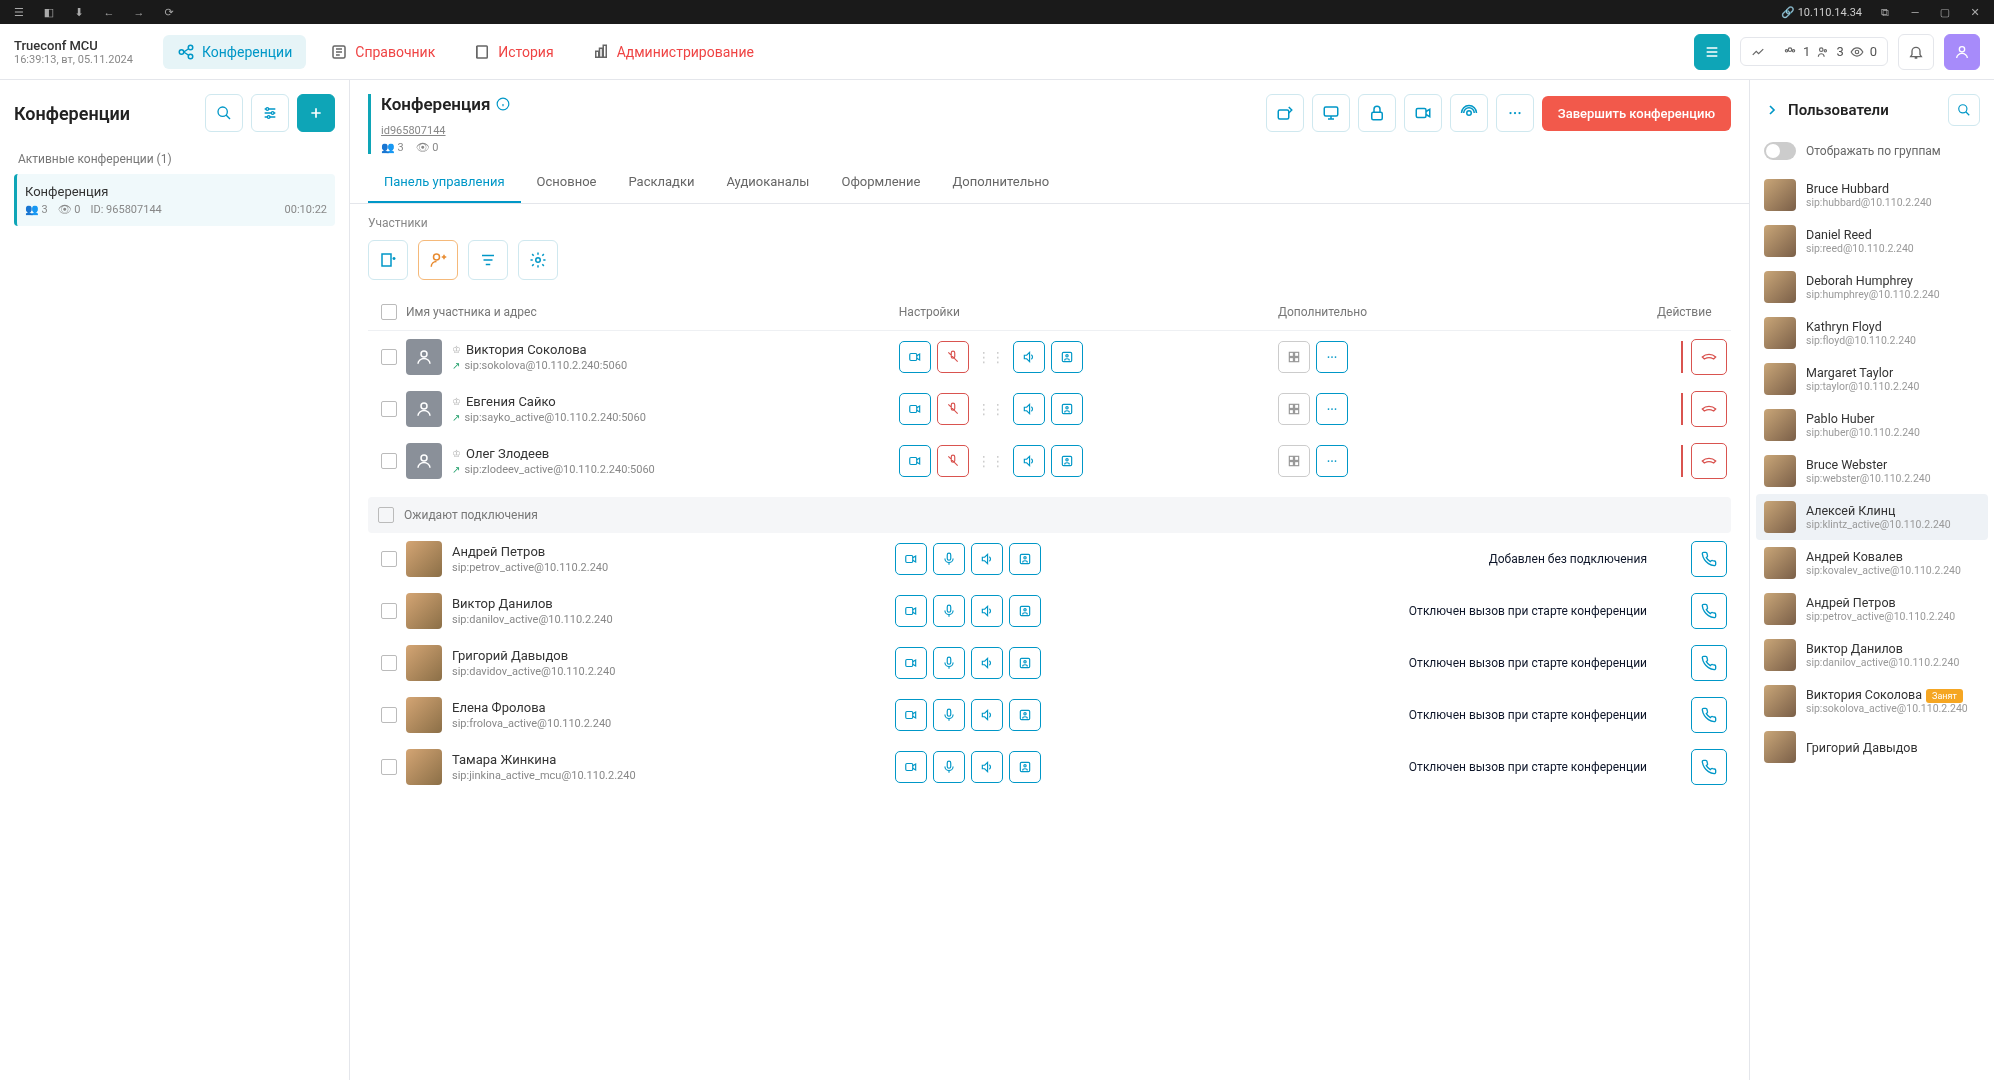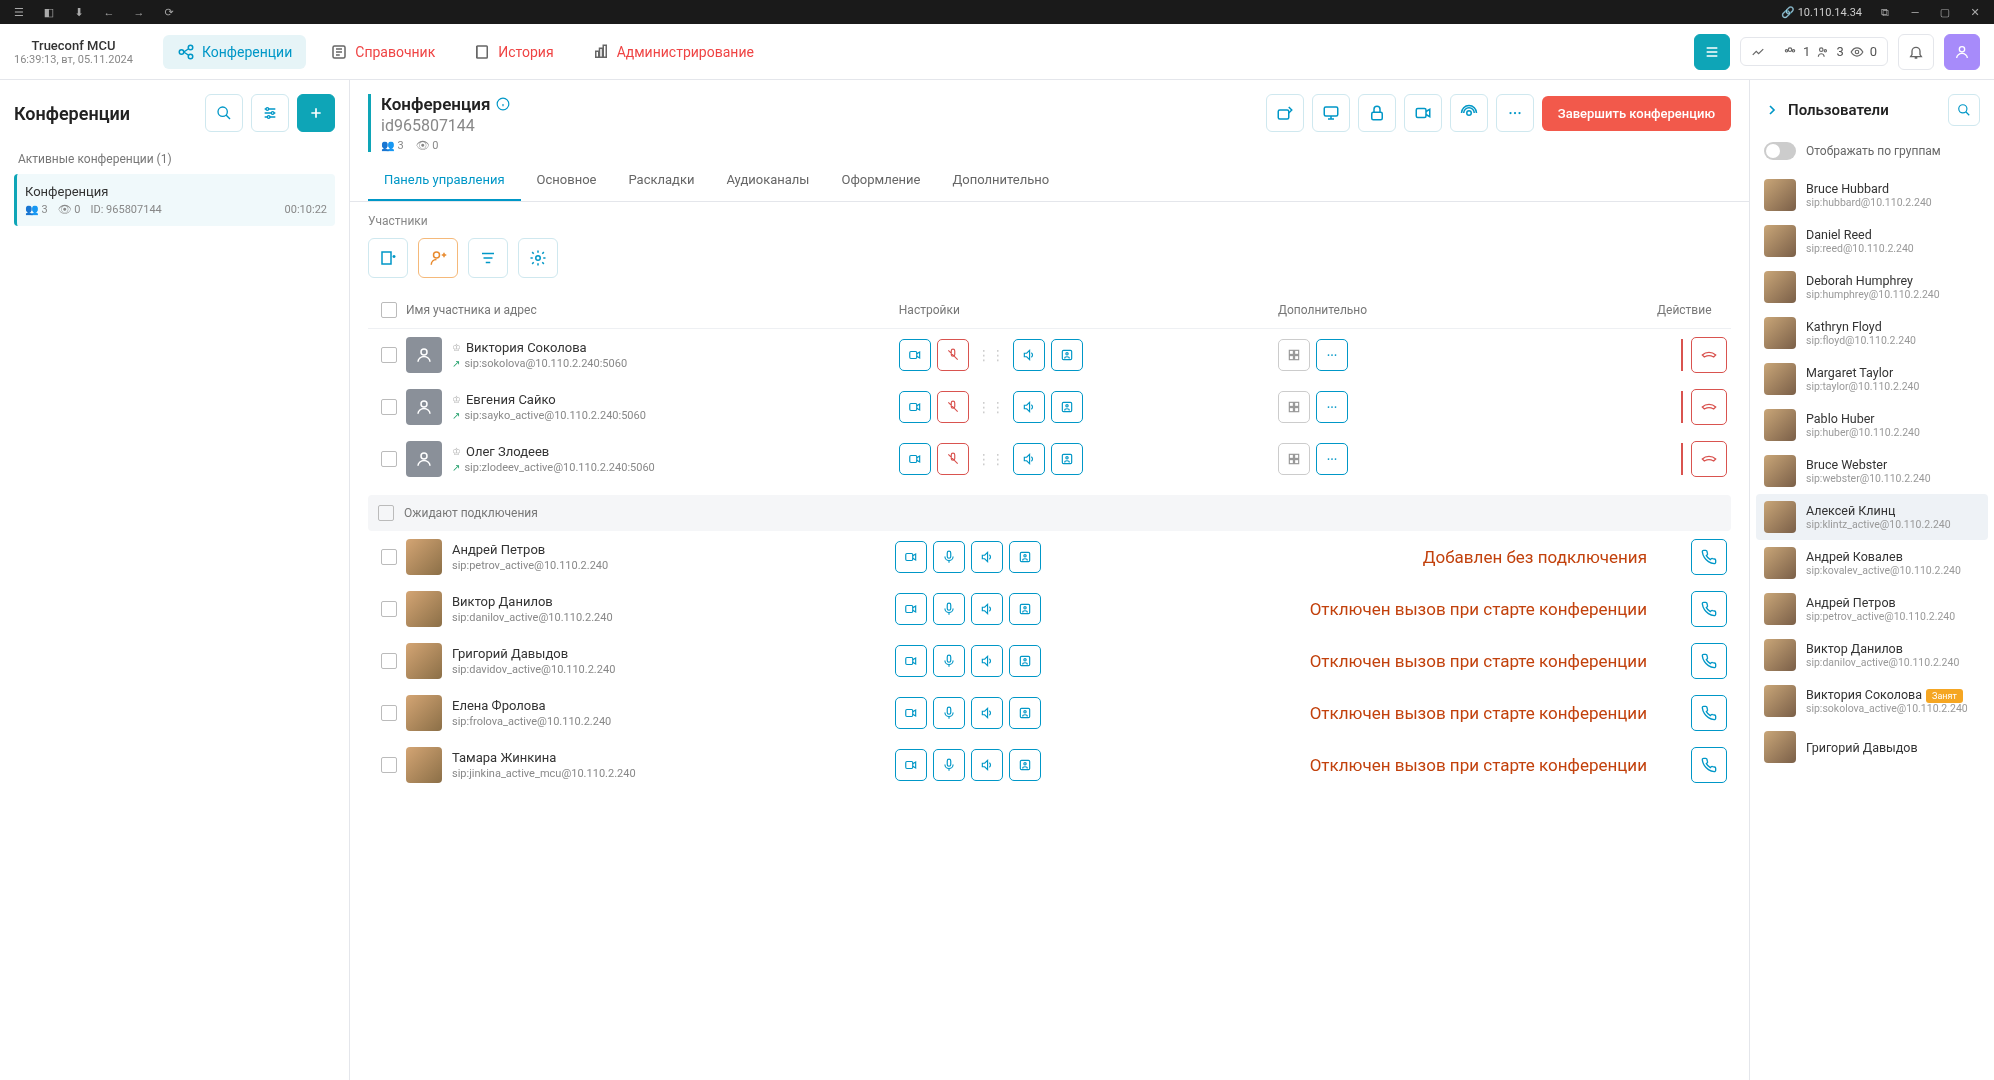--- a/index.html
+++ b/index.html
@@ -4,21 +4,21 @@
 <style>
 * { box-sizing: border-box; margin: 0; padding: 0; font-family: -apple-system, BlinkMacSystemFont, "Segoe UI", Roboto, sans-serif; }
 body { background: #f5f6f8; overflow: hidden; }
 
 .browser-bar { height: 24px; background: #1a1a1a; display: flex; align-items: center; gap: 16px; padding: 0 12px; color: #aaa; font-size: 11px; }
 .browser-bar .center { flex: 1; text-align: right; color: #ccc; }
 .browser-icon { width: 14px; height: 14px; display: inline-flex; align-items: center; justify-content: center; }
 
 .top-header { height: 56px; background: #fff; display: flex; align-items: center; padding: 0 14px; border-bottom: 1px solid #e4e6eb; gap: 10px; }
 .brand { display: flex; flex-direction: column; margin-right: 20px; }
-.brand-title { font-size: 13px; font-weight: 500; color: #333; text-align: center; }
+.brand-title { font-size: 13px; font-weight: 500; color: #333; }
 .brand-time { font-size: 11px; color: #888; }
 .nav-tab { display: flex; align-items: center; gap: 7px; padding: 8px 14px; border-radius: 6px; font-size: 14px; color: #ef4444; cursor: pointer; }
 .nav-tab.active { background: #e6f4f7; color: #0097c7; }
 .nav-tab svg, .nav-tab .icon { width: 18px; height: 18px; }
 .spacer { flex: 1; }
 .header-right { display: flex; align-items: center; gap: 10px; }
 .stat-pill { display: flex; align-items: center; gap: 6px; padding: 6px 10px; border: 1px solid #e4e6eb; border-radius: 6px; font-size: 13px; color: #555; }
 .sq-btn { width: 36px; height: 36px; display: flex; align-items: center; justify-content: center; border: 1px solid #e4e6eb; border-radius: 6px; background: #fff; cursor: pointer; }
 .sq-btn.teal { background: #0ea5b7; border-color: #0ea5b7; color: #fff; }
 .sq-btn.purple { background: #a78bfa; border-color: #a78bfa; color: #fff; }
@@ -32,21 +32,21 @@
 .icon-btn.filled { background: #0ea5b7; color: #fff; border-color: #0ea5b7; }
 .section-label { font-size: 12px; color: #777; padding: 8px 4px; }
 .conf-item { padding: 10px 8px; border-radius: 4px; border-left: 3px solid #0ea5b7; background: #f0f9fb; }
 .conf-item-title { font-size: 13px; color: #333; margin-bottom: 4px; }
 .conf-item-meta { display: flex; align-items: center; gap: 10px; font-size: 11px; color: #888; }
 
 .center-pane { flex: 1; background: #fff; display: flex; flex-direction: column; overflow: hidden; }
 .conf-header { display: flex; align-items: flex-start; padding: 14px 18px 0; gap: 12px; }
 .conf-header-left { flex: 1; border-left: 3px solid #0ea5b7; padding-left: 10px; }
 .conf-name { font-size: 17px; font-weight: 600; color: #222; display: flex; align-items: center; gap: 6px; }
-.conf-id { font-size: 16px; color: #888; margin-top: 2px; }
+.conf-id { font-size: 11px; color: #888; margin-top: 10px; text-decoration: underline; }
 .conf-counts { display: flex; gap: 12px; font-size: 11px; color: #888; margin-top: 4px; }
 .conf-actions { display: flex; gap: 8px; align-items: center; }
 .ac-btn { width: 38px; height: 38px; border: 1px solid #cfe8ef; border-radius: 6px; display: flex; align-items: center; justify-content: center; color: #0097c7; background: #fff; cursor: pointer; }
 .end-btn { background: #f2594b; color: #fff; border: none; padding: 10px 16px; border-radius: 6px; font-size: 13px; font-weight: 500; cursor: pointer; }
 
 .tabs { display: flex; border-bottom: 1px solid #e4e6eb; padding: 0 18px; margin-top: 8px; }
 .tab { padding: 12px 16px; font-size: 13px; color: #666; cursor: pointer; border-bottom: 2px solid transparent; }
 .tab.active { color: #0097c7; border-bottom-color: #0097c7; }
 
 .participants-area { padding: 12px 18px; flex: 1; overflow-y: auto; }
@@ -73,21 +73,21 @@
 .crown { color: #b8b8b8; font-size: 10px; }
 .arrow-up { color: #22a06b; font-size: 10px; }
 .ctrl-btns { display: flex; gap: 6px; }
 .ctrl-btn { width: 32px; height: 32px; border: 1.5px solid #0097c7; border-radius: 5px; display: flex; align-items: center; justify-content: center; color: #0097c7; background: #fff; cursor: pointer; }
 .ctrl-btn.red-strike { color: #d9534f; border-color: #d9534f; }
 .ctrl-btn.gray { color: #999; border-color: #ccc; }
 .vert-dots { color: #ccc; font-size: 14px; display: flex; align-items: center; padding: 0 2px; }
 .row-action { width: 36px; height: 36px; border: 1.5px solid #d9534f; border-radius: 5px; display: flex; align-items: center; justify-content: center; color: #d9534f; cursor: pointer; }
 .row-action.call { border-color: #0097c7; color: #0097c7; }
 .divider-bar { width: 2px; height: 32px; background: #d9534f; margin-right: 8px; }
-.status-text { font-size: 17px; color: #c2410c; text-align: right; padding-right: 10px; }
+.status-text { font-size: 12px; color: #0f172a; text-align: right; padding-right: 10px; }
 
 .wait-header { background: #f5f6f8; padding: 10px; display: flex; align-items: center; gap: 10px; font-size: 12px; color: #777; margin-top: 10px; border-radius: 4px; }
 
 .right-pane { width: 245px; background: #fff; border-left: 1px solid #e4e6eb; display: flex; flex-direction: column; padding: 14px 0; }
 .right-head { display: flex; align-items: center; gap: 8px; padding: 0 14px 10px; }
 .right-title { font-size: 15px; font-weight: 600; color: #222; flex: 1; }
 .toggle-row { display: flex; align-items: center; gap: 10px; padding: 6px 14px 12px; font-size: 12px; color: #666; }
 .toggle { width: 32px; height: 18px; background: #ccc; border-radius: 10px; position: relative; }
 .toggle::after { content: ''; width: 14px; height: 14px; background: #fff; border-radius: 50%; position: absolute; top: 2px; left: 2px; }
 .user-list { flex: 1; overflow-y: auto; padding: 0 6px; }

